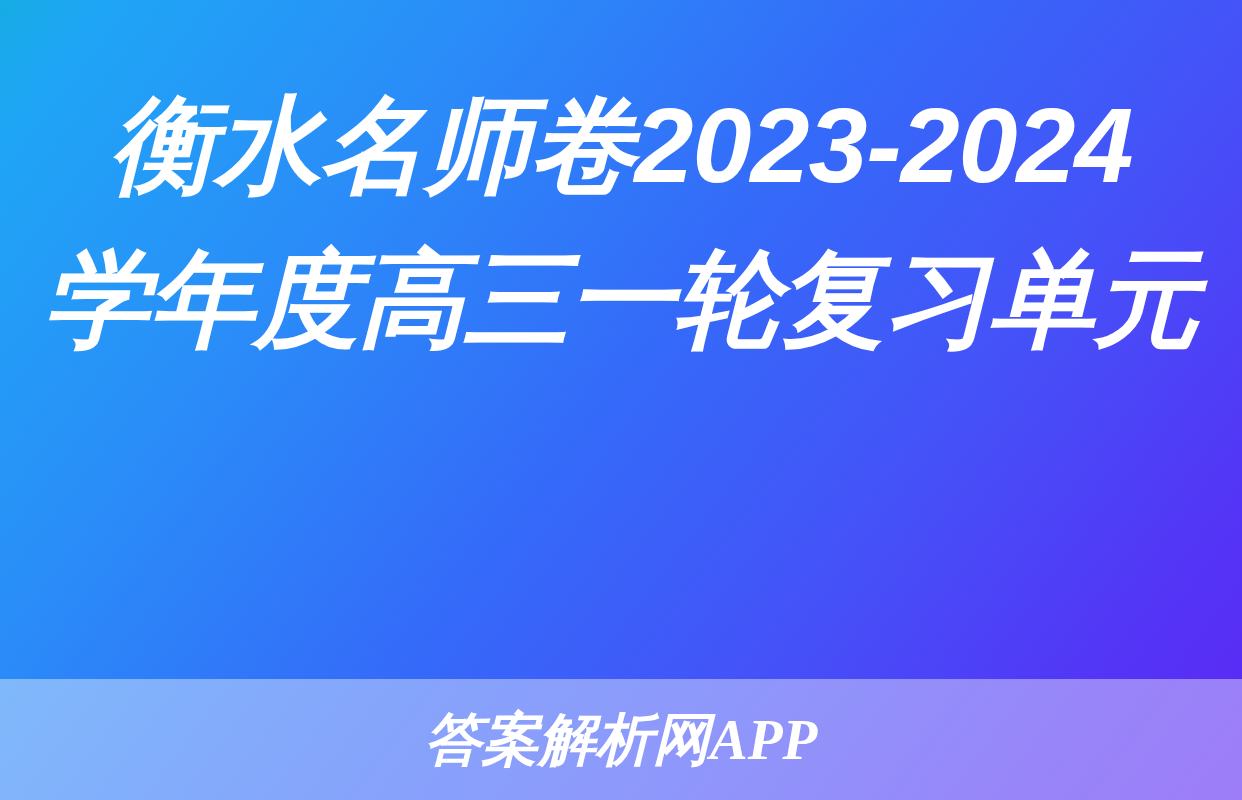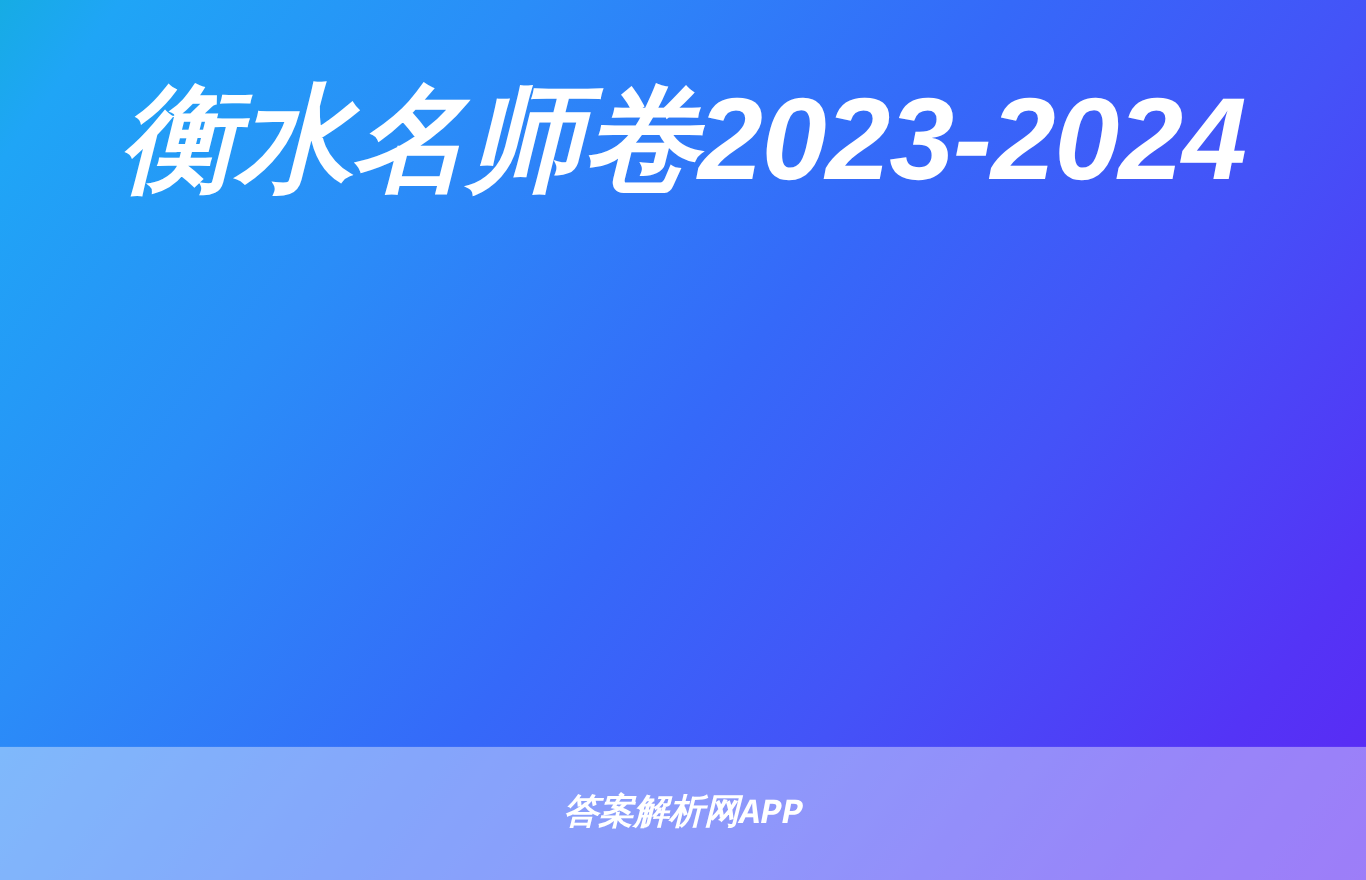--- a/index.html
+++ b/index.html
@@ -25,21 +25,21 @@
         #5434f6 88%,
         #5c27f4 100%);
   }
 
   
   #title-block {
     position: absolute;
     left: 0;
     top: 0;
     width: 1242px;
-    padding-top: 50px;
+    padding-top: 68px;
     box-sizing: border-box;
     text-align: center;
   }
 
   .title-line {
     display: block;
     color: #ffffff;
     font-family: "Liberation Sans", "DejaVu Sans", sans-serif;
     font-size: 106px;
     font-weight: 700;
@@ -57,35 +57,36 @@
     width: 1242px;
     height: 121px;
     background: rgba(255, 255, 255, 0.40);
     display: flex;
     align-items: center;
     justify-content: center;
   }
 
   #watermark-text {
     color: #ffffff;
-    font-family: Liberation Mono, monospace;
-    font-size: 32px;
+    font-family: Liberation Serif, serif;
+    font-size: 57px;
     font-weight: 700;
     font-style: italic;
     line-height: 1;
     letter-spacing: 0px;
     white-space: nowrap;
   }
 </style>
 </head>
 <body>
 
 <div id="poster">
 
   <div id="title-block">
     <span class="title-line">衡水名师卷2023-2024</span>
+    <span class="title-line">学年度高三一轮复习单元</span>
   </div>
 
   <div id="watermark-band">
     <span id="watermark-text">答案解析网APP</span>
   </div>
 
 </div>
 
 </body></html>

